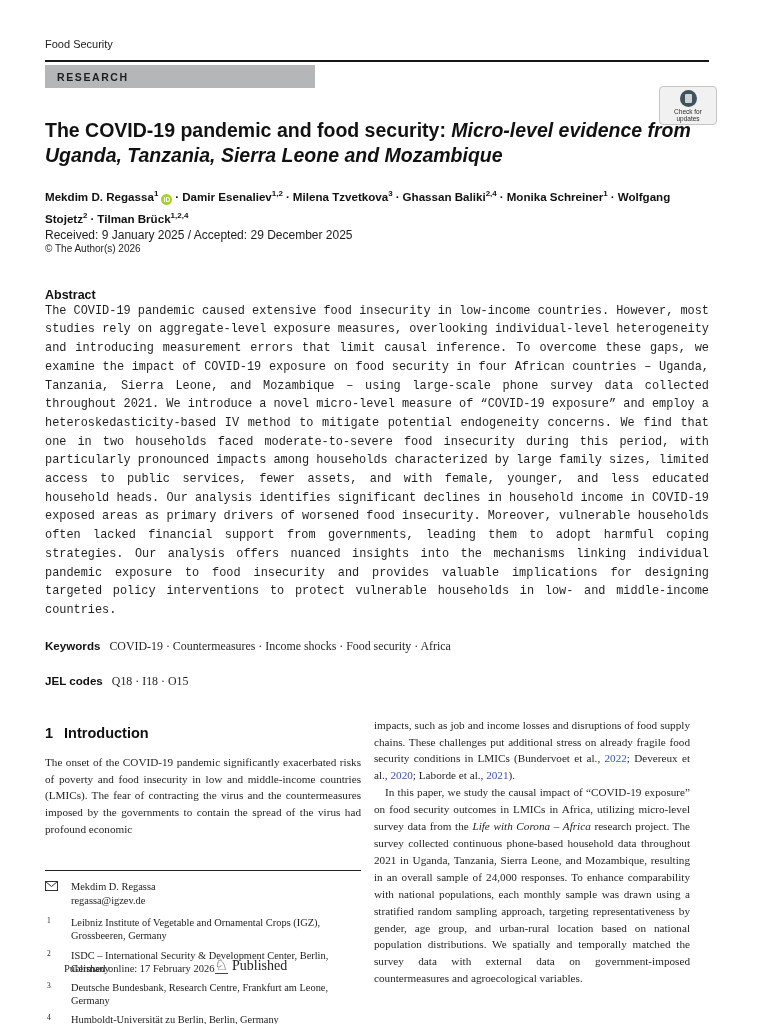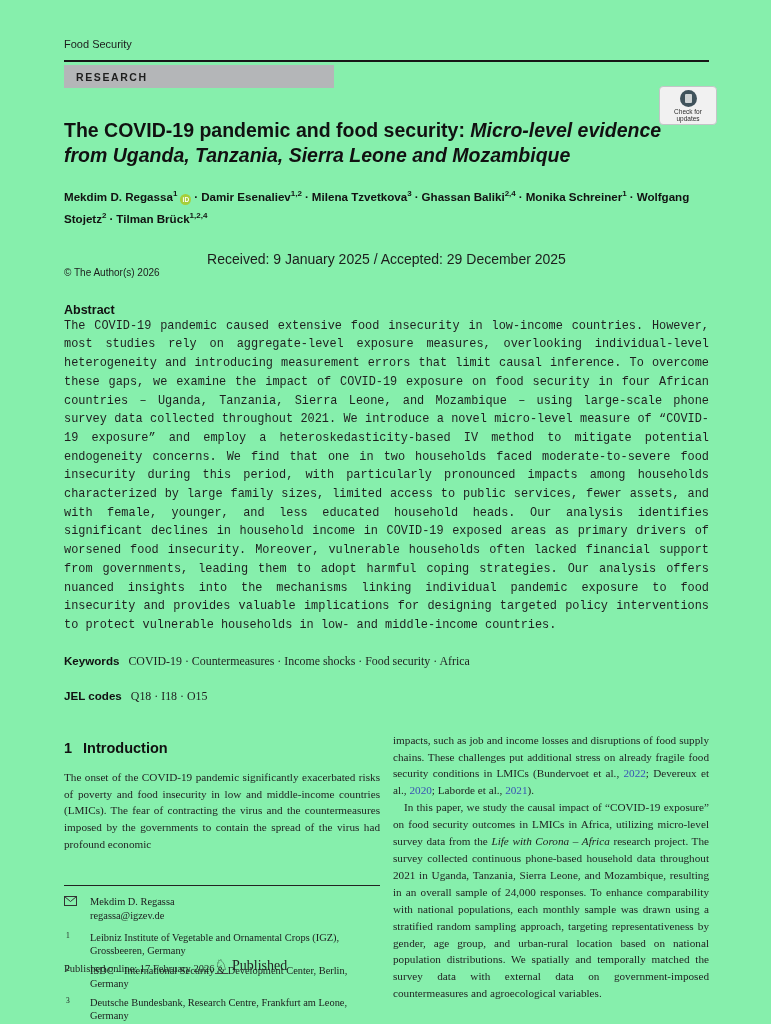--- a/index.html
+++ b/index.html
@@ -1,24 +1,24 @@
 <!DOCTYPE html>
 <html><head>
 <meta charset="utf-8">
 <style>
   * { margin:0; padding:0; box-sizing:border-box; }
   html,body { background:#e8e8e8; }
   .page {
     position:relative;
     width:771px; height:1024px;
     margin:0 auto;
-    background:#86efac;
+    background:#ffffff;
     font-family:"Liberation Sans", sans-serif;
     color:#1c1c1c;
-    padding:38px 62px 0 64px;
+    padding:38px 62px 0 45px;
     overflow:hidden;
   }
 
   
   .journal { font-size:11px; line-height:13px; }
   .doi { font-size:11px; line-height:13px; margin-top:3px; }
   .rule { border-top:2.5px solid #161616; margin-top:9px; }
   .banner {
     margin-top:3px; width:270px; height:23px;
     background:#b4b6b8; color:#1e1e1e;
@@ -48,25 +48,25 @@
   .authors { margin-top:16px; font-size:11.6px; font-weight:bold; line-height:19px; color:#111; }
   .authors sup { font-size:8px; }
   .sep { margin:0 3px; }
   .orcid {
     display:inline-block; width:11px; height:11px; border-radius:50%;
     background:#a6ce39; color:#fff; font-size:6.5px; font-weight:bold;
     text-align:center; line-height:11px; margin-left:3px; vertical-align:-1px;
     font-style:normal; cursor:pointer;
   }
 
-  .dates { margin-top:24px; font-size:14px; line-height:14px;text-align:center; }
+  .dates { font-size:12px; line-height:14px; }
   .copyright { font-size:10px; line-height:14px; }
 
   
-  .abs-head { margin-top:23px; font-size:12.5px; font-weight:bold; color:#111; }
+  .abs-head { margin-top:32px; font-size:12.5px; font-weight:bold; color:#111; }
   .abs-text {
     font-family:Liberation Mono, monospace;
     font-size:11.9px; line-height:18.7px; text-align:justify; color:#1f1f1f;
   }
 
   .kv-row { margin-top:19px; font-size:11.6px; }
   .kv-row.jel { margin-top:20px; }
   .kv-label { font-weight:bold; margin-right:9px; color:#111; }
   .kv-value { font-family:"Liberation Serif", serif; font-size:11.9px; color:#1f1f1f; }
 

